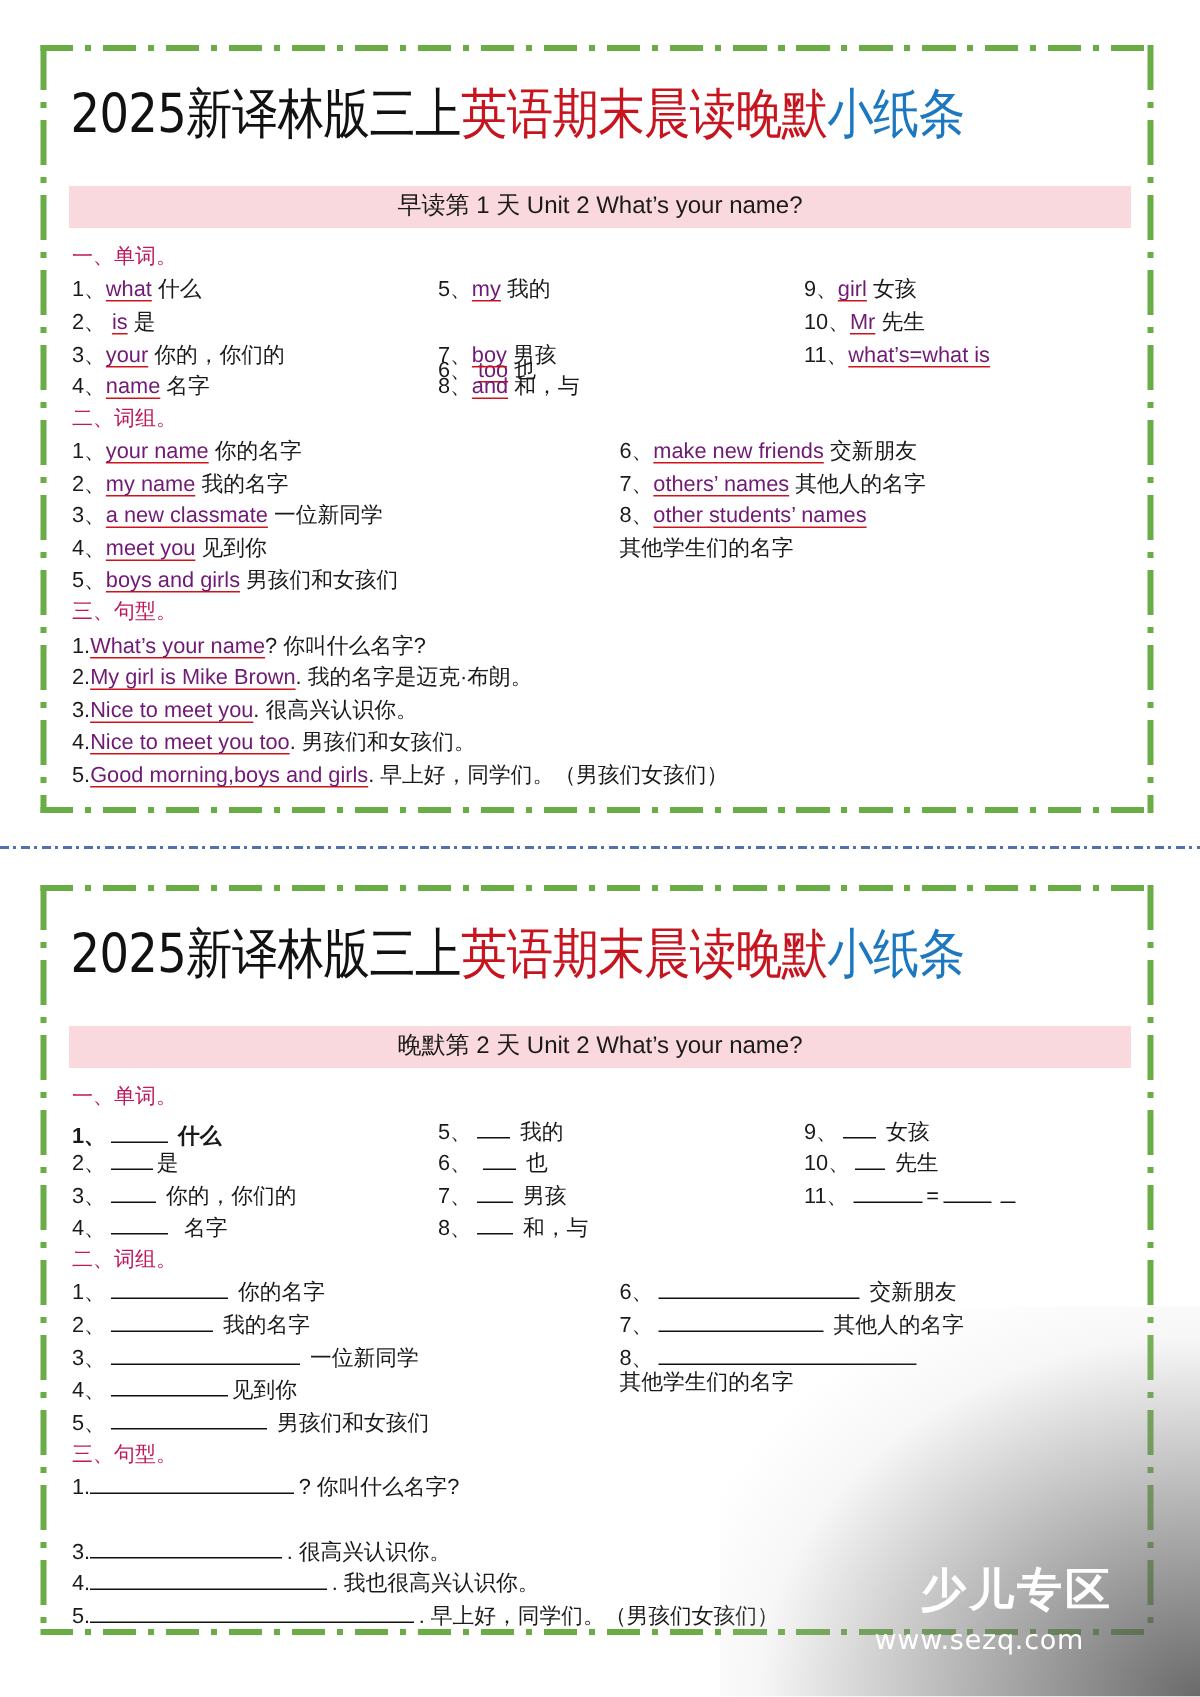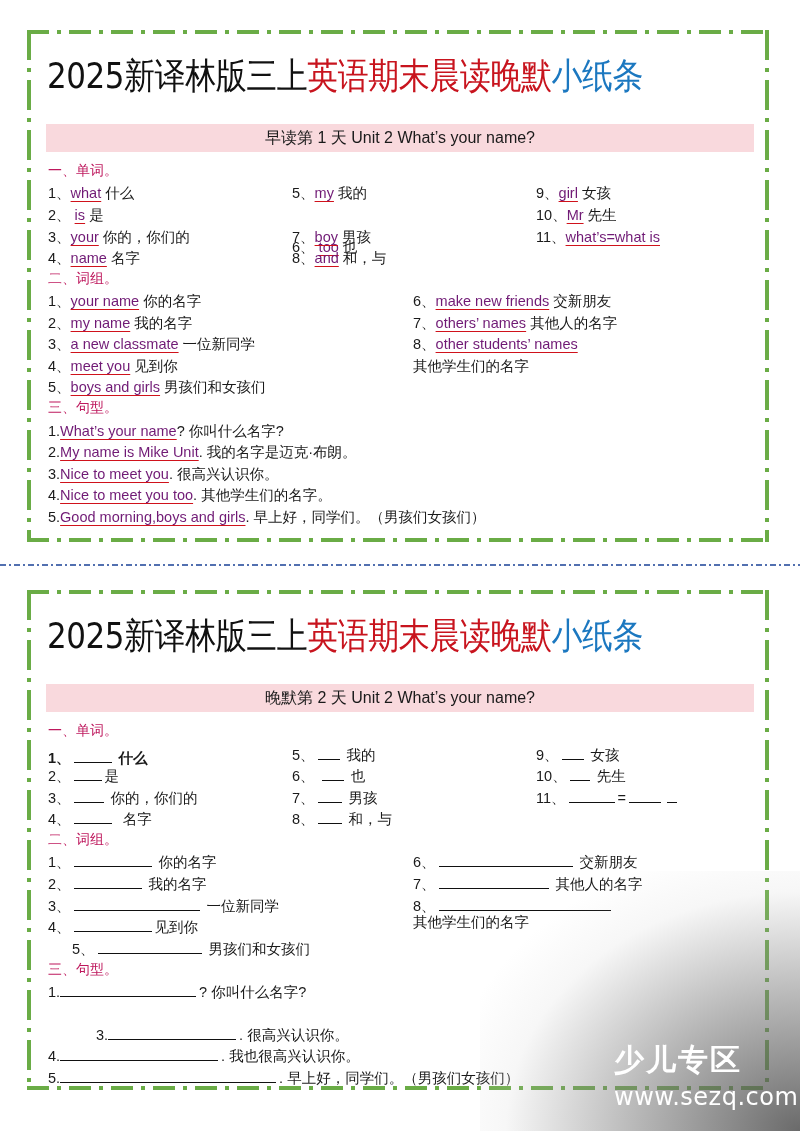--- a/index.html
+++ b/index.html
@@ -32,21 +32,21 @@
   .row { position: absolute; font-size: 14.5px; white-space: nowrap; line-height: 20px; }
   .ans { color: #701a75; text-decoration: underline; text-decoration-color: #d0121b; text-underline-offset: 3px; }
   .blank { display: inline-block; border-bottom: 1px solid #111; height: 14px; vertical-align: baseline; margin: 0 3px; }
 
   .separator { position: absolute; left: 0; right: 0; top: 564px; height: 2px;
     background: repeating-linear-gradient(90deg, #5270b0 0 6px, transparent 6px 9px, #5270b0 9px 11px, transparent 11px 14px); }
 
   .watermark-bg { position: absolute; right: 0; bottom: 0; width: 320px; height: 260px;
     background: radial-gradient(ellipse at 100% 100%, rgba(80,80,80,0.85) 0%, rgba(120,120,120,0.55) 35%, rgba(200,200,200,0.15) 65%, rgba(255,255,255,0) 80%); pointer-events: none; }
   .wm-cn { position: absolute; left: 614px; top: 1040px; font-size: 30px; font-weight: bold; color: #ffffff; letter-spacing: 2px; font-family: "DejaVu Sans", sans-serif; }
-  .wm-url { position: absolute; left: 614px; top: 1083px; font-size: 24px; color: #ffffff; letter-spacing: 0.5px; font-family: "DejaVu Sans", sans-serif; }
+  .wm-url { position: absolute; left: 583px; top: 1083px; font-size: 18px; color: #ffffff; letter-spacing: 0.5px; font-family: "DejaVu Sans", sans-serif; }
 </style>
 </head>
 <body>
 
 <div class="card card-top">
   <div class="border-dash b-h b-top"></div>
   <div class="border-dash b-h b-bottom"></div>
   <div class="border-dash b-v b-left"></div>
   <div class="border-dash b-v b-right"></div>
 
@@ -81,23 +81,23 @@
   <div class="row" style="left:21px; top:347px;"><span>5、</span><span class="ans">boys and girls</span> <span>男孩们和女孩们</span></div>
 
   <div class="row" style="left:386px; top:261px;"><span>6、</span><span class="ans">make new friends</span> <span>交新朋友</span></div>
   <div class="row" style="left:386px; top:283px;"><span>7、</span><span class="ans">others’ names</span> <span>其他人的名字</span></div>
   <div class="row" style="left:386px; top:304px;"><span>8、</span><span class="ans">other students’ names</span></div>
   <div class="row" style="left:386px; top:326px;">其他学生们的名字</div>
 
   <div class="sec-h" style="top:369px;">三、句型。</div>
 
   <div class="row" style="left:21px; top:391px;"><span>1.</span><span class="ans">What’s your name</span><span>?</span> <span>你叫什么名字?</span></div>
-  <div class="row" style="left:21px; top:412px;"><span>2.</span><span class="ans">My name is Mike Unit</span><span>.</span> <span>我的名字是迈克·布朗。</span></div>
+  <div class="row" style="left:21px; top:412px;"><span>2.</span><span class="ans">My girl is Mike Brown</span><span>.</span> <span>我的名字是迈克·布朗。</span></div>
   <div class="row" style="left:21px; top:434px;"><span>3.</span><span class="ans">Nice to meet you</span><span>.</span> <span>很高兴认识你。</span></div>
-  <div class="row" style="left:21px; top:455px;"><span>4.</span><span class="ans">Nice to meet you too</span><span>.</span> <span>其他学生们的名字。</span></div>
+  <div class="row" style="left:21px; top:455px;"><span>4.</span><span class="ans">Nice to meet you too</span><span>.</span> <span>男孩们和女孩们。</span></div>
   <div class="row" style="left:21px; top:477px;"><span>5.</span><span class="ans">Good morning,boys and girls</span><span>.</span> <span>早上好，同学们。（男孩们女孩们）</span></div>
 </div>
 
 <div class="separator"></div>
 
 <div class="card card-bot">
   <div class="border-dash b-h b-top"></div>
   <div class="border-dash b-h b-bottom"></div>
   <div class="border-dash b-v b-left"></div>
   <div class="border-dash b-v b-right"></div>
@@ -123,30 +123,30 @@
   <div class="row" style="left:509px; top:155px;"><span>9、</span><span class="blank" style="width:22px;"></span> <span>女孩</span></div>
   <div class="row" style="left:509px; top:176px;"><span>10、</span><span class="blank" style="width:20px;"></span> <span>先生</span></div>
   <div class="row" style="left:509px; top:198px;"><span>11、</span><span class="blank" style="width:46px;"></span><span>=</span><span class="blank" style="width:32px;"></span><span class="blank" style="width:10px;"></span></div>
 
   <div class="sec-h" style="top:241px;">二、词组。</div>
 
   <div class="row" style="left:21px; top:262px;"><span>1、</span><span class="blank" style="width:78px;"></span> <span>你的名字</span></div>
   <div class="row" style="left:21px; top:284px;"><span>2、</span><span class="blank" style="width:68px;"></span> <span>我的名字</span></div>
   <div class="row" style="left:21px; top:306px;"><span>3、</span><span class="blank" style="width:126px;"></span> <span>一位新同学</span></div>
   <div class="row" style="left:21px; top:327px;"><span>4、</span><span class="blank" style="width:78px;"></span><span>见到你</span></div>
-  <div class="row" style="left:21px; top:349px;margin-left:24px;"><span>5、</span><span class="blank" style="width:104px;"></span> <span>男孩们和女孩们</span></div>
+  <div class="row" style="left:21px; top:349px;"><span>5、</span><span class="blank" style="width:104px;"></span> <span>男孩们和女孩们</span></div>
 
   <div class="row" style="left:386px; top:262px;"><span>6、</span><span class="blank" style="width:134px;"></span> <span>交新朋友</span></div>
   <div class="row" style="left:386px; top:284px;"><span>7、</span><span class="blank" style="width:110px;"></span> <span>其他人的名字</span></div>
   <div class="row" style="left:386px; top:306px;"><span>8、</span><span class="blank" style="width:172px;"></span></div>
   <div class="row" style="left:386px; top:322px;">其他学生们的名字</div>
 
   <div class="sec-h" style="top:371px;">三、句型。</div>
 
   <div class="row" style="left:21px; top:392px;"><span>1.</span><span class="blank" style="width:136px; margin-left:0;"></span><span>? 你叫什么名字?</span></div>
-  <div class="row" style="left:21px; top:435px;margin-left:48px;"><span>3.</span><span class="blank" style="width:128px; margin-left:0;"></span><span>. 很高兴认识你。</span></div>
+  <div class="row" style="left:21px; top:435px;"><span>3.</span><span class="blank" style="width:128px; margin-left:0;"></span><span>. 很高兴认识你。</span></div>
   <div class="row" style="left:21px; top:456px;"><span>4.</span><span class="blank" style="width:158px; margin-left:0;"></span><span>. 我也很高兴认识你。</span></div>
   <div class="row" style="left:21px; top:478px;"><span>5.</span><span class="blank" style="width:216px; margin-left:0;"></span><span>. 早上好，同学们。（男孩们女孩们）</span></div>
 </div>
 
 <div class="watermark-bg"></div>
 <div class="wm-cn">少儿专区</div>
 <div class="wm-url">www.sezq.com</div>
 
 </body></html>

